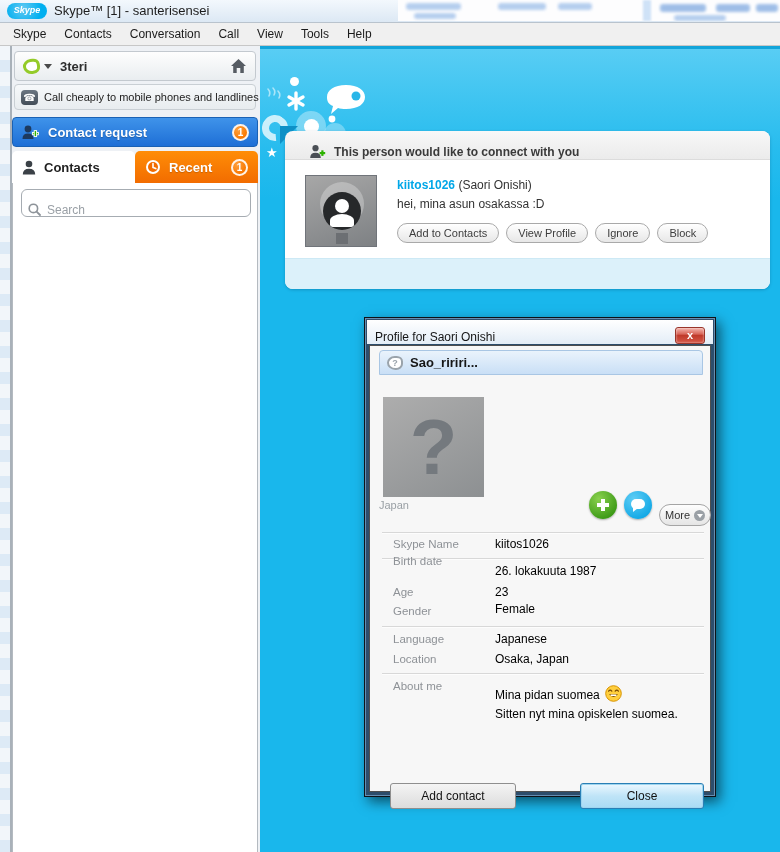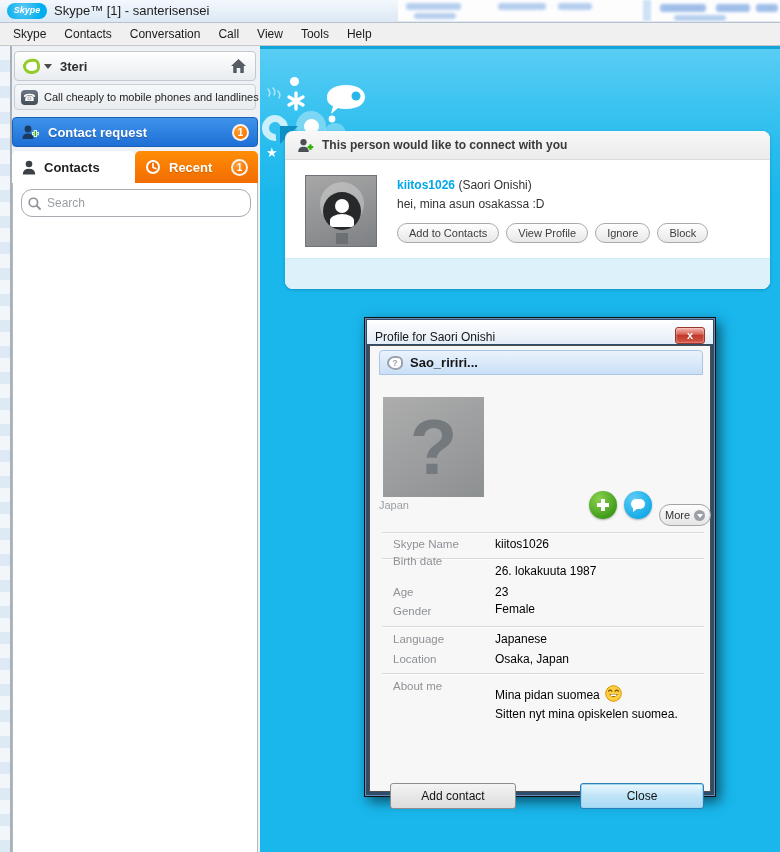--- a/index.html
+++ b/index.html
@@ -45,39 +45,39 @@
   .badge { width:17px; height:17px; border-radius:50%; background:radial-gradient(circle at 35% 30%,#ffa13e,#f97800 70%);
     border:2px solid rgba(255,255,255,.9); color:#fff; font-size:10px; font-weight:bold; text-align:center; line-height:13px; flex:none; }
   .tabs { position:absolute; left:0; top:105px; width:246px; height:32px; display:flex; }
   .tab { flex:1; display:flex; align-items:center; padding:0 10px; border-radius:5px 5px 0 0; cursor:pointer; }
   .tab-contacts { background:#fff; }
   .tab-contacts span { font-size:13px; font-weight:bold; color:#1f1f1f; margin-left:8px; }
   .tab-recent { background:linear-gradient(#ff8d07,#f26c00); }
   .tab-recent .tab-label { font-size:13px; font-weight:bold; color:#fff; margin-left:8px; flex:1; text-shadow:0 1px 1px rgba(0,0,0,.2); }
   .list-panel { position:absolute; left:0; top:137px; width:246px; height:669px; background:#fff;
     border-left:1px solid #b4bac0; border-right:1px solid #b4bac0; }
-  .search-box { position:absolute; left:8px; top:6px; width:230px; height:23px; border:1px solid #a6acb2; border-radius:11px;
-    background:#fff; display:flex; align-items:center; padding:13px 6px; }
+  .search-box { position:absolute; left:8px; top:6px; width:230px; height:23px; border:1px solid #a6acb2; border-radius:6px;
+    background:#fff; display:flex; align-items:flex-start; padding:13px 6px; }
   .search-box input { border:none; outline:none; font-size:12px; color:#444; margin-left:6px; width:180px;
     font-family:"Liberation Sans",sans-serif; background:transparent; }
   .search-box input::placeholder { color:#9aa0a6; }
 
   
   .main { position:absolute; left:260px; top:46px; width:520px; height:806px;
     background:linear-gradient(#58cdf4 0,#27bcee 100px,#19b7ec 150px,#19b7ec 100%); border-top:3px solid #13a5da; }
   .deco { position:absolute; }
   .circ { border-radius:50%; }
 
   
   .panel { position:absolute; left:25px; top:82px; width:485px; height:158px; background:#fff; border-radius:8px;
     box-shadow:0 1px 3px rgba(0,40,70,.25); }
   .fold { position:absolute; left:-5px; top:-5px; width:0; height:0;
     border-top:18px solid #0e90c6; border-right:18px solid transparent; }
   .panel-header { position:absolute; left:0; top:0; width:100%; height:29px; border-radius:8px 8px 0 0;
-    background:linear-gradient(#f8f8f8,#ebebeb); border-bottom:1px solid #dcdcdc; display:flex; align-items:center; padding:0 12px; }
+    background:linear-gradient(#f8f8f8,#ebebeb); border-bottom:1px solid #dcdcdc; display:flex; align-items:flex-end; padding:0 24px; }
   .panel-header .ph-text { font-size:12px; font-weight:bold; color:#3a3a3a; margin-left:8px; }
   .req-avatar { position:absolute; left:20px; top:44px; width:72px; height:72px; border:1px solid #70747a;
     background:linear-gradient(160deg,#a7a7a7,#7e8184); overflow:hidden; }
   .req-avatar .ring { position:absolute; left:14px; top:6px; width:44px; height:44px; border-radius:50%; background:rgba(255,255,255,.28); }
   .req-avatar .headcirc { position:absolute; left:17px; top:16px; width:38px; height:38px; border-radius:50%; background:#26282a; }
   .req-avatar .dotsq { position:absolute; left:30px; top:57px; width:12px; height:11px; background:#6c6f73; }
   .p-head { position:absolute; background:#fff; border-radius:50%; }
   .p-body { position:absolute; background:#fff; border-radius:50% 50% 20% 20%; }
   .req-name { position:absolute; left:112px; top:47px; font-size:12px; }
   .req-name b { color:#00a7e8; font-weight:bold; }

